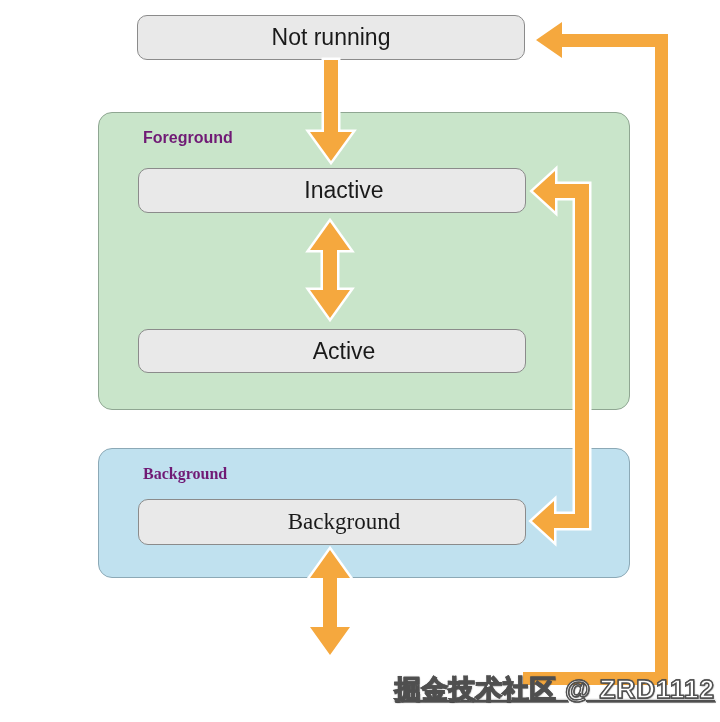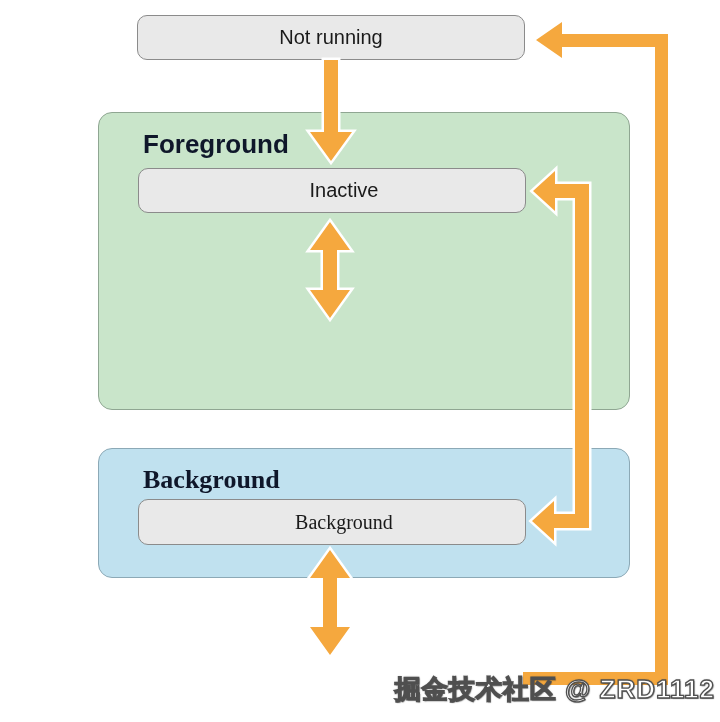--- a/index.html
+++ b/index.html
@@ -20,33 +20,33 @@
     background:var(--canvas-bg);
     font-family:"Liberation Sans", sans-serif;
     overflow:hidden;
   }
   .state{
     position:absolute;
     background:var(--state-fill);
     border:1.5px solid var(--state-border);
     border-radius:10px;
     display:flex;align-items:center;justify-content:center;
-    font-size:20px;color:var(--text-color);
+    font-size:23px;color:var(--text-color);
     box-sizing:border-box;
     z-index:1;
   }
   .group{
     position:absolute;
     border-radius:14px;
     box-sizing:border-box;
     z-index:0;
   }
   .group-label{
     position:absolute;left:44px;top:16px;
-    font-size:26px;font-weight:bold;color:#0f172a;
+    font-size:16px;font-weight:bold;color:#701a75;
   }
   .group .state{z-index:1;padding-left:24px;}
   #group-foreground{
     left:98px;top:112px;width:532px;height:298px;
     background:var(--foreground-fill);
     border:1.5px solid var(--foreground-border);
   }
   #group-background{
     left:98px;top:448px;width:532px;height:130px;
     background:var(--background-fill);
@@ -70,20 +70,21 @@
     position:absolute;
     right:5px;top:672px;
     z-index:3;
     font-size:26px;
     font-weight:bold;
     letter-spacing:1px;
     color:#fff;
     -webkit-text-stroke:1.3px #4F4F4F;
     text-shadow:0 0 2px rgba(40,40,40,0.55), 1px 1px 1px rgba(40,40,40,0.5);
     white-space:nowrap;
+    text-decoration:underline;
   }
 </style>
 </head>
 <body>
 
 <div class="canvas">
 
   <svg class="arrows-layer" viewBox="0 0 720 722" xmlns="http://www.w3.org/2000/svg">
 
     <polygon fill="var(--arrow-orange)" points="536,40 562,22 562,34 668,34 668,685 523,685 523,672 655,672 655,47 562,47 562,58"></polygon>
@@ -99,20 +100,23 @@
 
   <div class="state" id="state-not-running">
     <span>Not running</span>
   </div>
 
   <div class="group" id="group-foreground">
     <div class="group-label">Foreground</div>
     <div class="state" id="state-inactive">
       <span>Inactive</span>
     </div>
+    <div class="state" id="state-active">
+      <span>Active</span>
+    </div>
   </div>
 
   <div class="group" id="group-background">
     <div class="group-label">Background</div>
     <div class="state" id="state-background">
       <span>Background</span>
     </div>
   </div>
 
 

